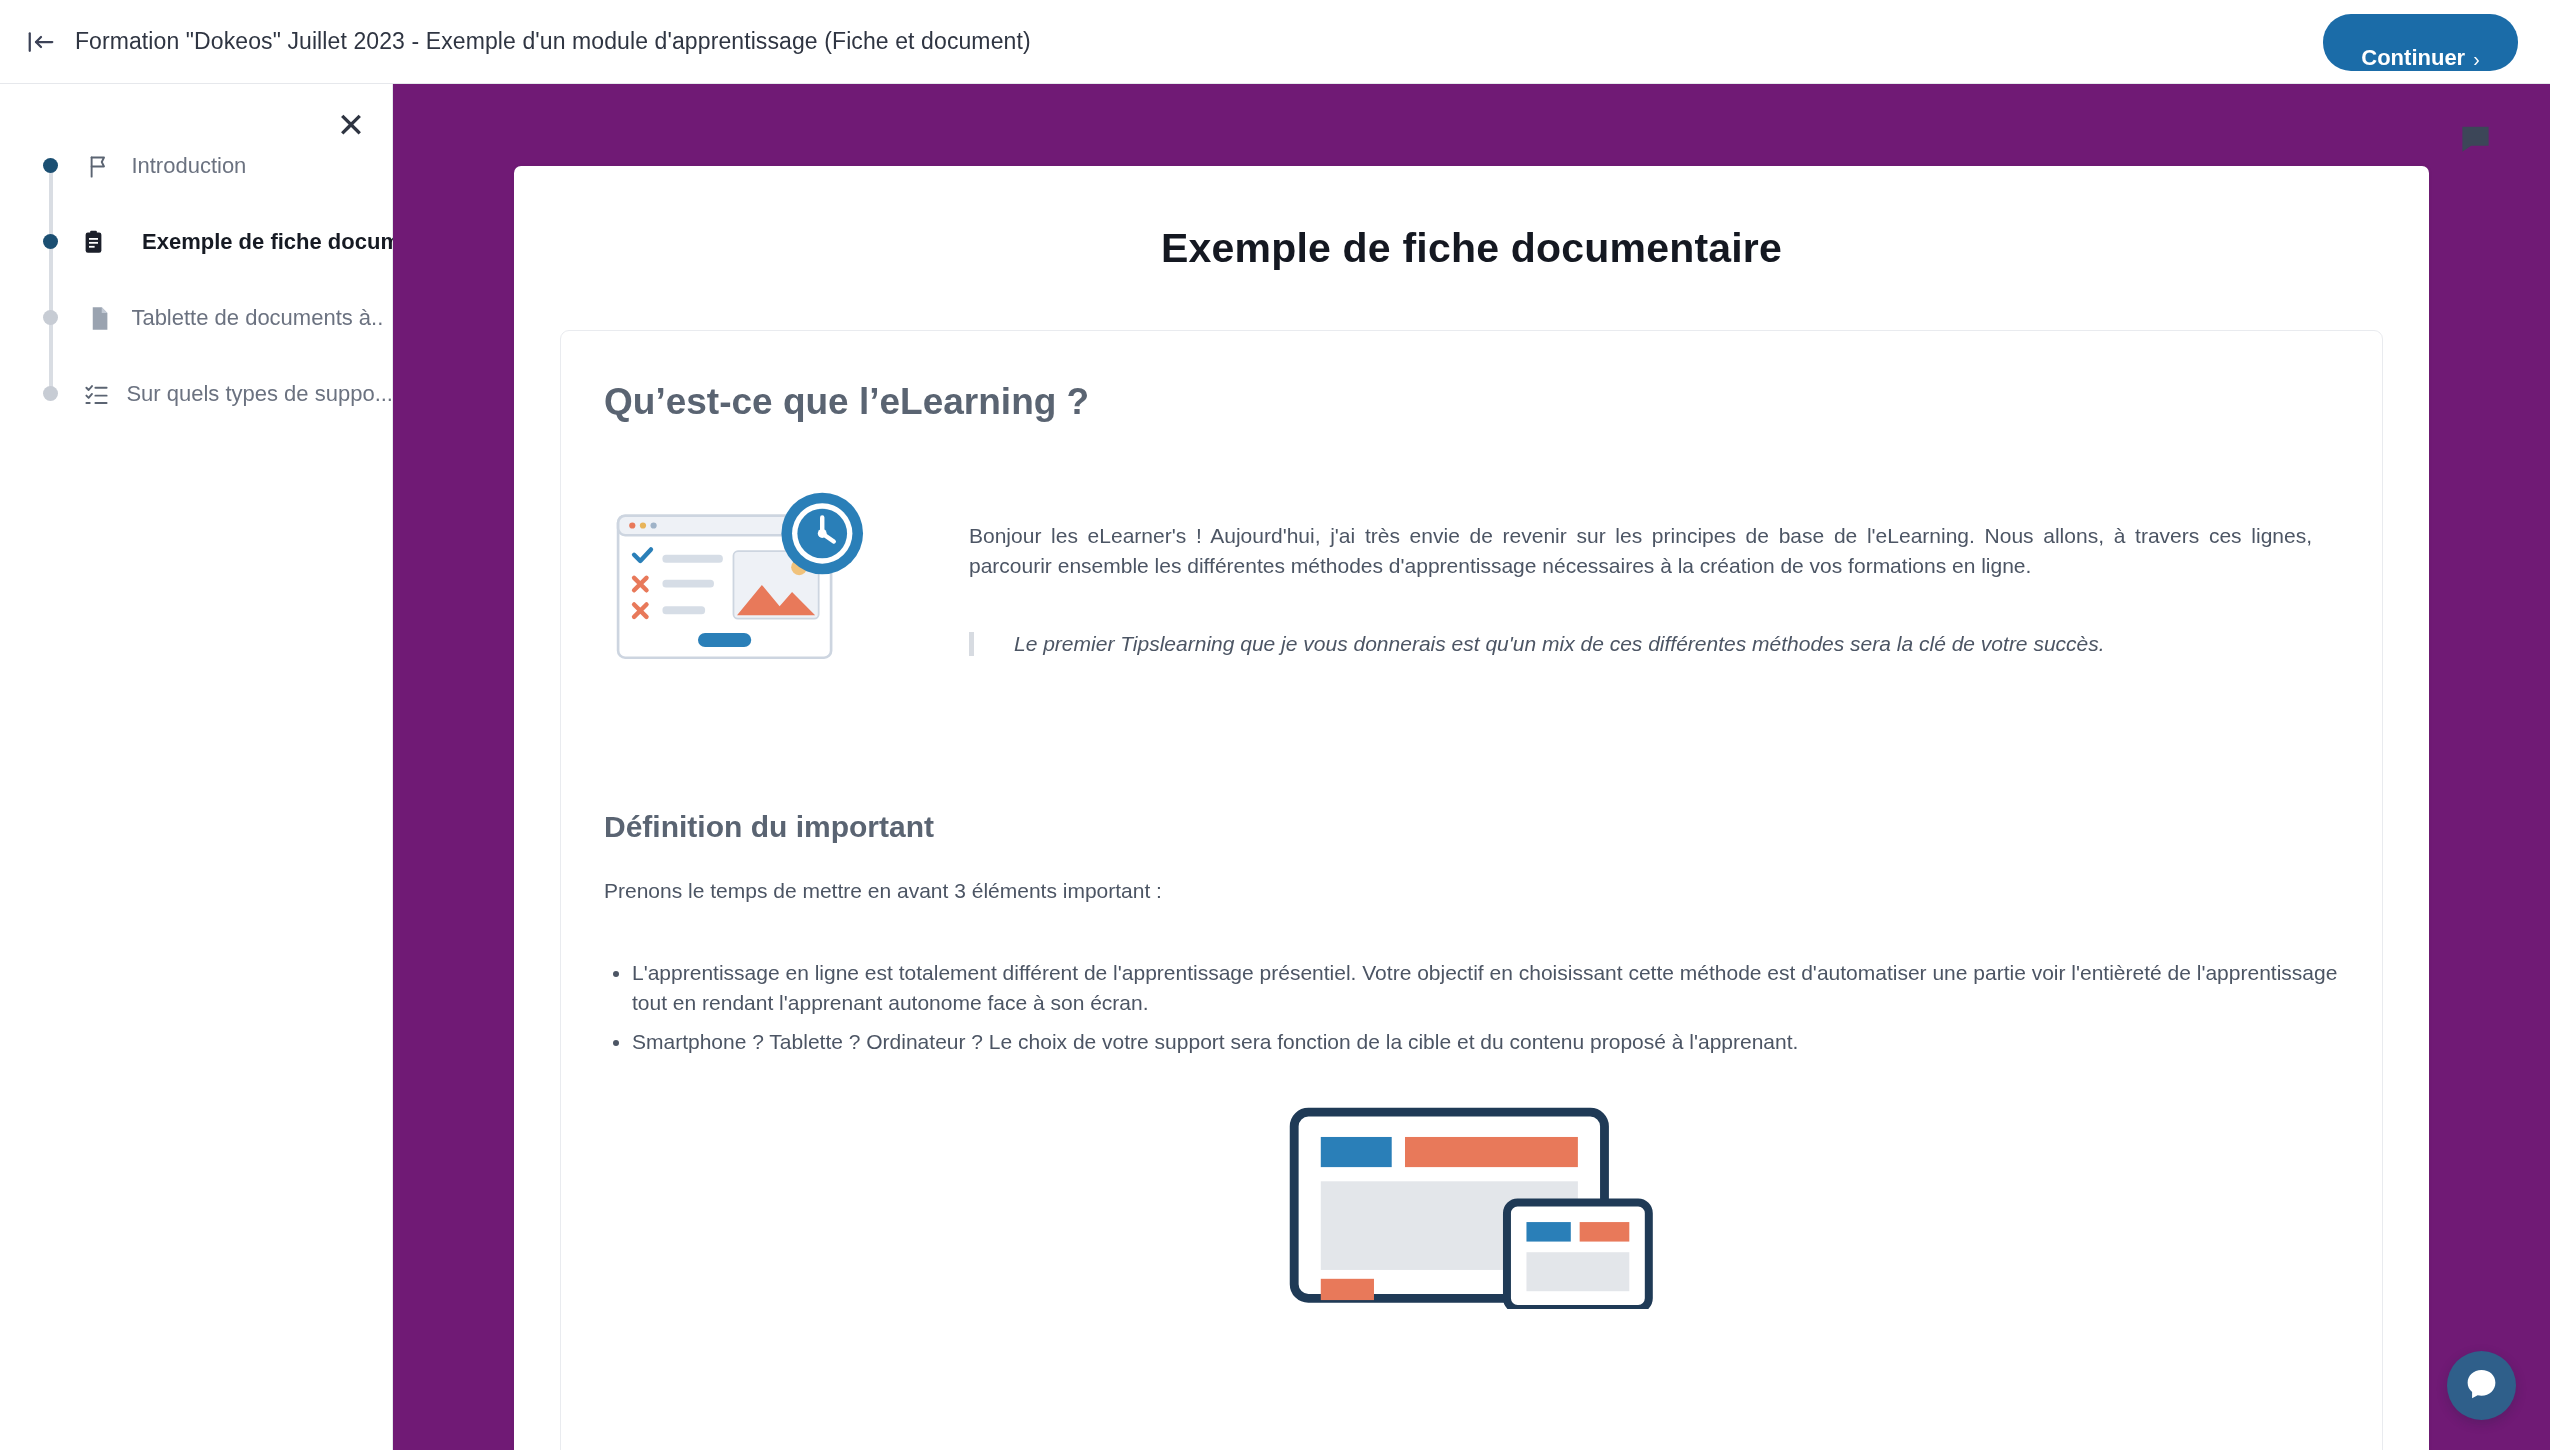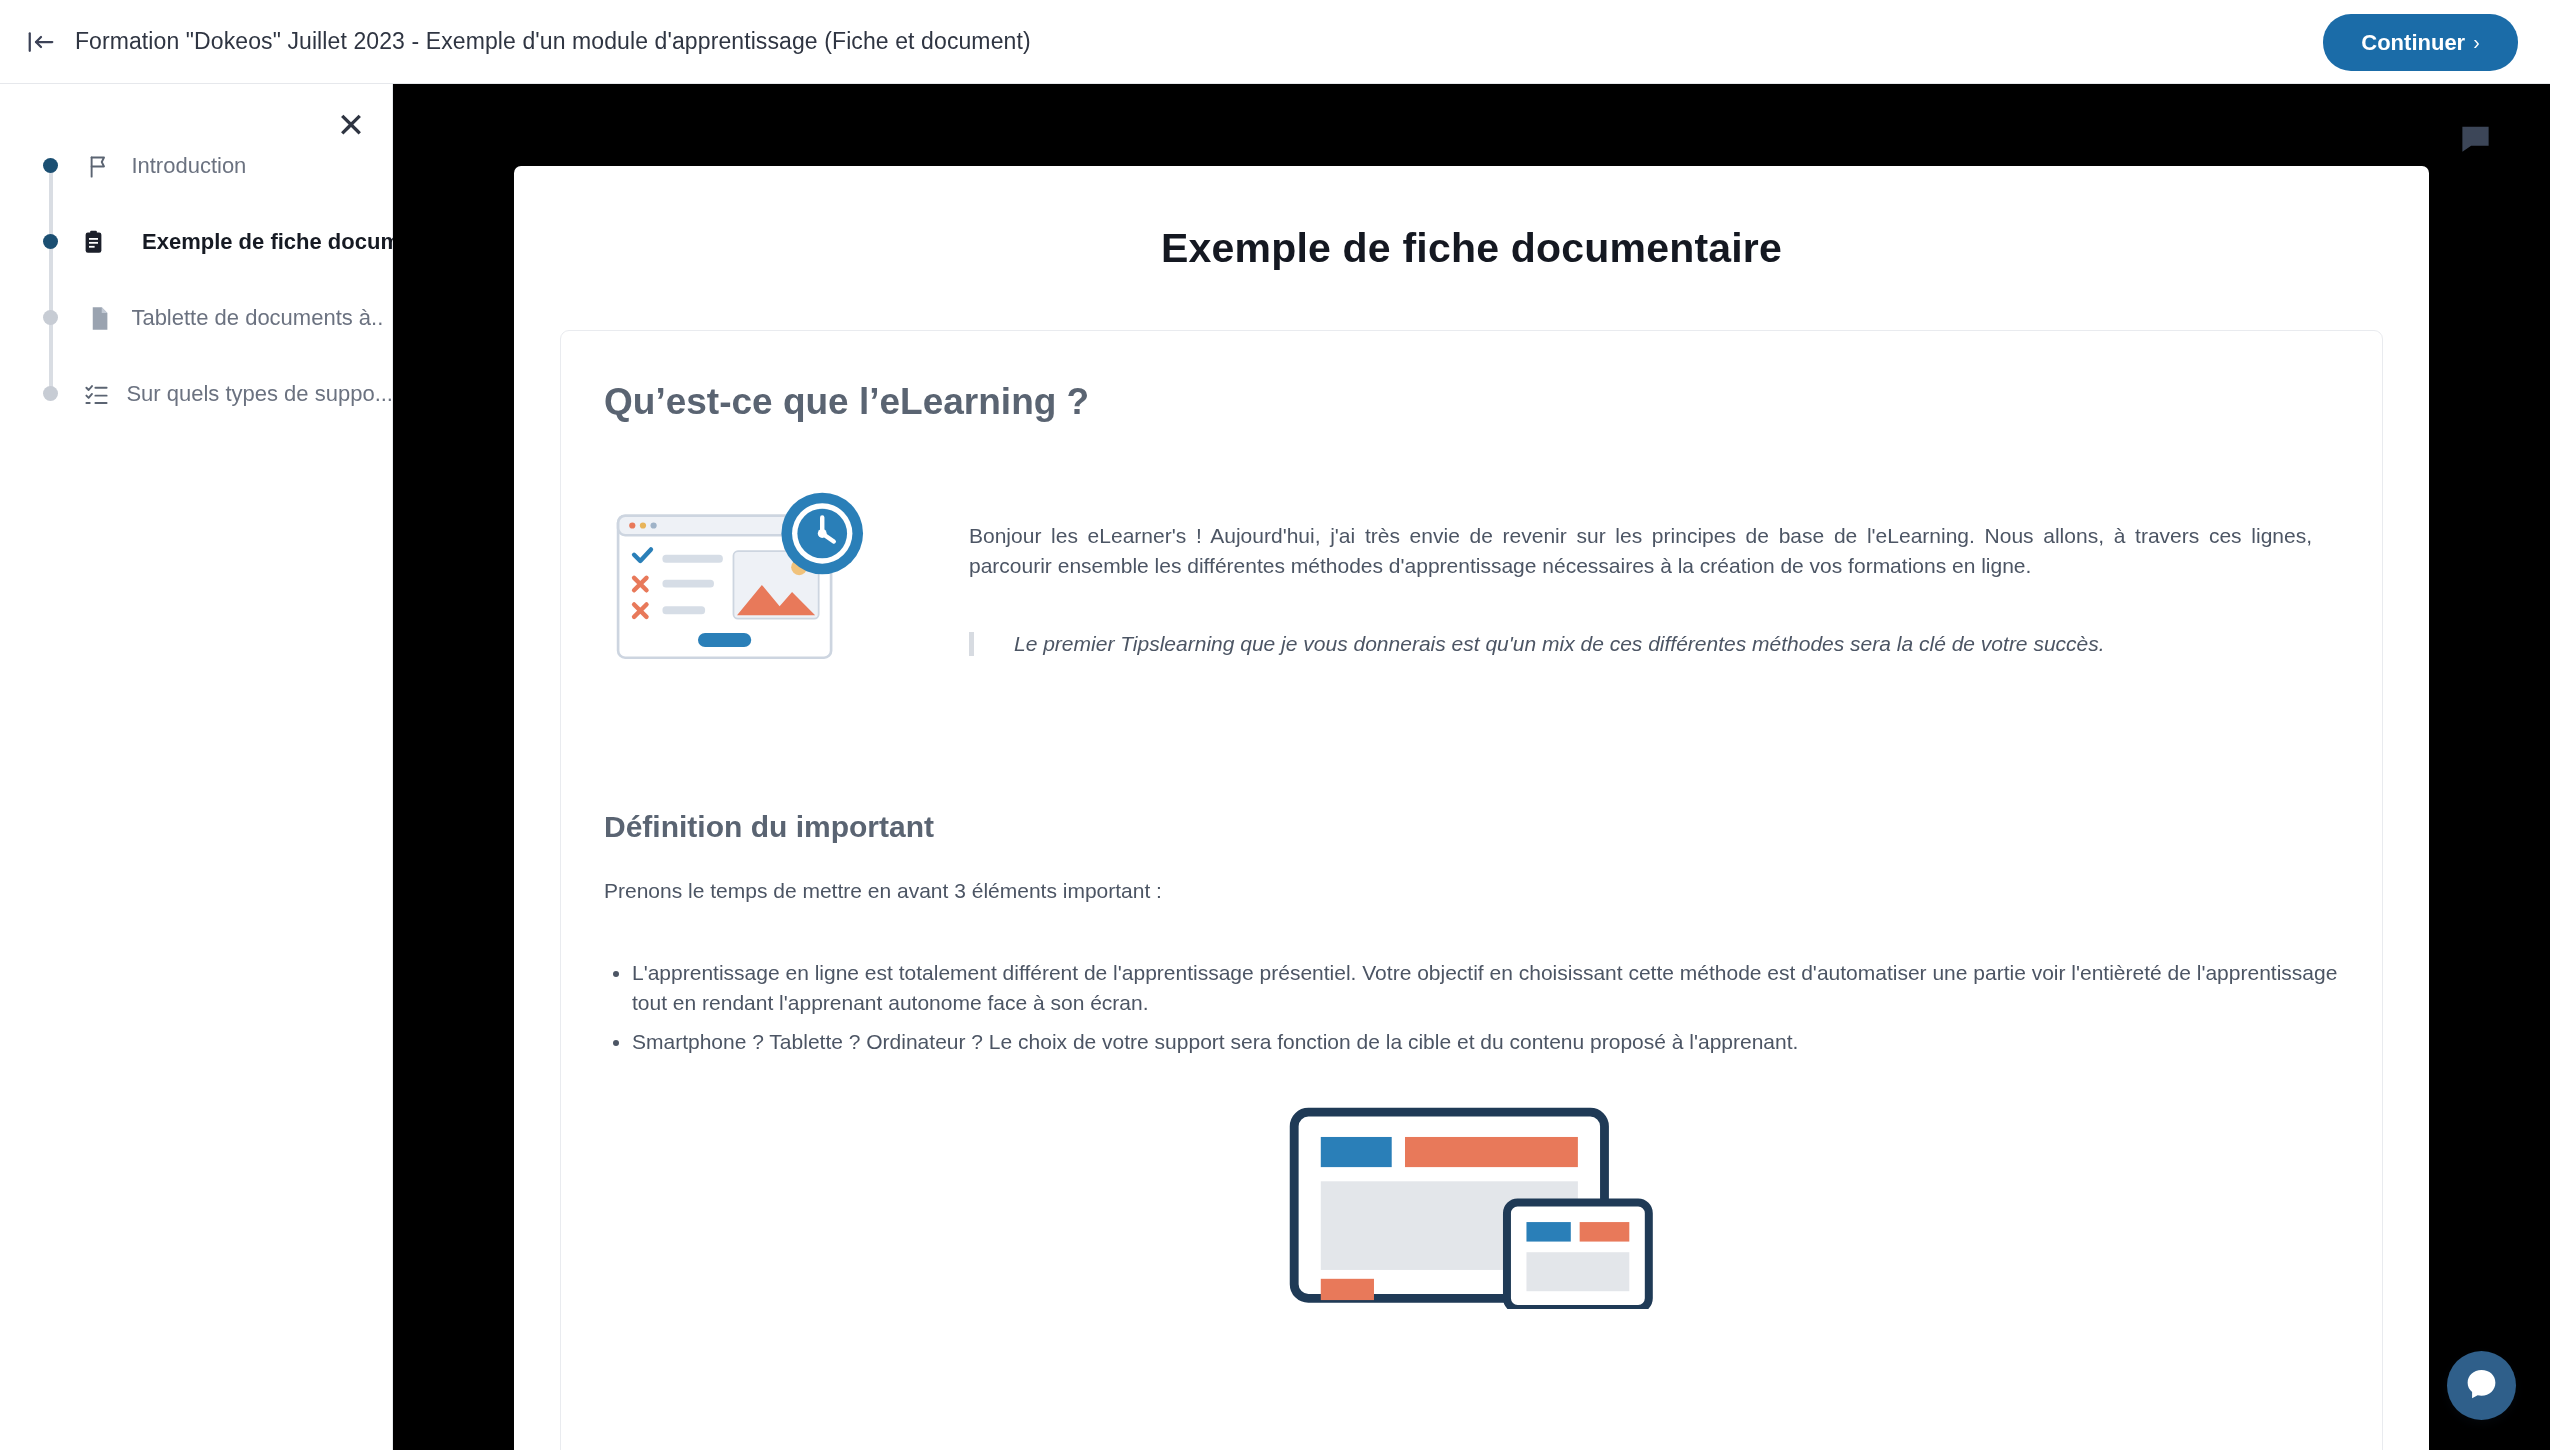--- a/index.html
+++ b/index.html
@@ -32,21 +32,21 @@
     color: #2f3542;
     letter-spacing: 0.1px;
     white-space: nowrap;
   }
   .continue-btn {
     position: absolute; right: 32px; top: 14px;
     height: 57px; min-width: 195px;
     background: #1b6ca8;
     color: #ffffff;
     border-radius: 28px;
-    display: flex; align-items: center; justify-content: center;
+    display: flex; align-items: flex-end; justify-content: center;
     gap: 8px;
     font-size: 22px;
     font-weight: bold;
     padding: 0 30px;
     cursor: pointer;
   }
   .continue-btn .chev { font-size: 19.5px; font-weight: normal; }
 
   
   .sidebar {
@@ -98,21 +98,21 @@
     font-size: 22px;
     color: #6b7280;
     white-space: nowrap;
   }
   .nav-item.active .nav-label { color: #161a23; font-weight: bold; margin-left: 35px; }
 
   
   .content-wrap {
     position: absolute; top: 84px; left: 393px;
     width: 2157px; height: 1366px;
-    background: #000000;
+    background: #701a75;
     overflow: hidden;
   }
   .page-card {
     position: absolute; top: 82px; left: 121px;
     width: 1915px; height: 1419px;
     background: #ffffff;
     border-radius: 7px;
     box-shadow: 0 0.9px 3.5px rgba(40,50,70,.08);
   }
   .doc-title {

